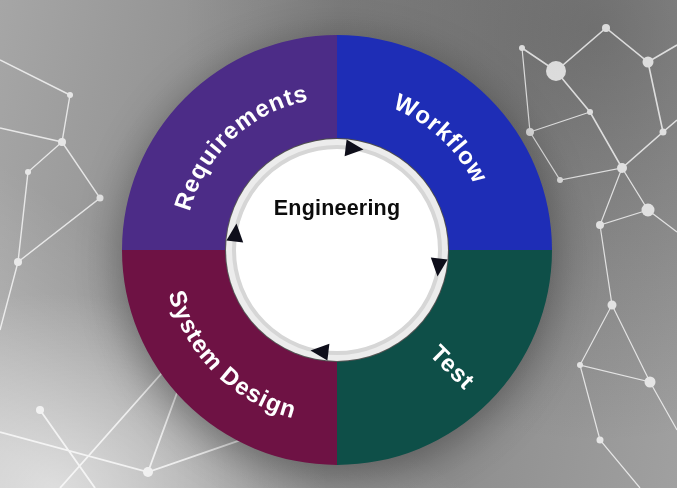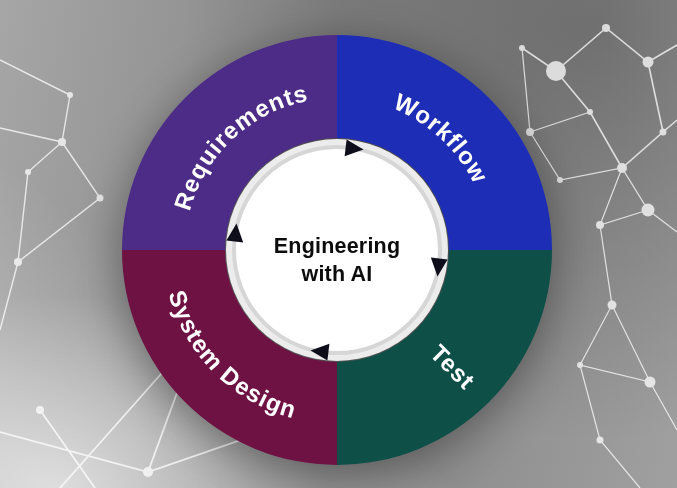--- a/index.html
+++ b/index.html
@@ -18,21 +18,21 @@
   svg.scene{position:absolute;left:0;top:0;}
   .net{stroke:#ffffff;fill:none;opacity:0.75;}
   .net-dots circle{fill:#ffffff;stroke:none;}
   .wheelg{filter:drop-shadow(0 10px 22px rgba(0,0,0,0.35));}
   .arc-label{font:700 24px "Liberation Sans",sans-serif;letter-spacing:1px;}
   .ring{fill:none;stroke:#d6d6d6;stroke-width:4;}
   .center-title{
     position:absolute;left:227px;top:194px;width:220px;
     text-align:center;
     font:700 21.5px/1.32 "Liberation Sans",sans-serif;
-    color:#0c0c0c;letter-spacing:0.2px;margin-top:38px;
+    color:#0c0c0c;letter-spacing:0.2px;
   }
 </style>
 </head>
 <body>
 
 <div class="stage">
 
   <svg class="scene" width="677" height="488" viewBox="0 0 677 488">
 
     <g class="net">
@@ -99,16 +99,15 @@
         <text class="arc-label">
           <textPath href="#arc-sd" startOffset="50%" text-anchor="middle">System Design</textPath>
         </text>
         <text class="arc-label" x="447" y="373" text-anchor="middle" transform="rotate(45 447 373)">Test</text>
       </g>
     </g>
   </svg>
 
   <div class="center-title">
     <div>Engineering</div>
-    <div>with AI</div>
   </div>
 
 </div>
 
 </body></html>

